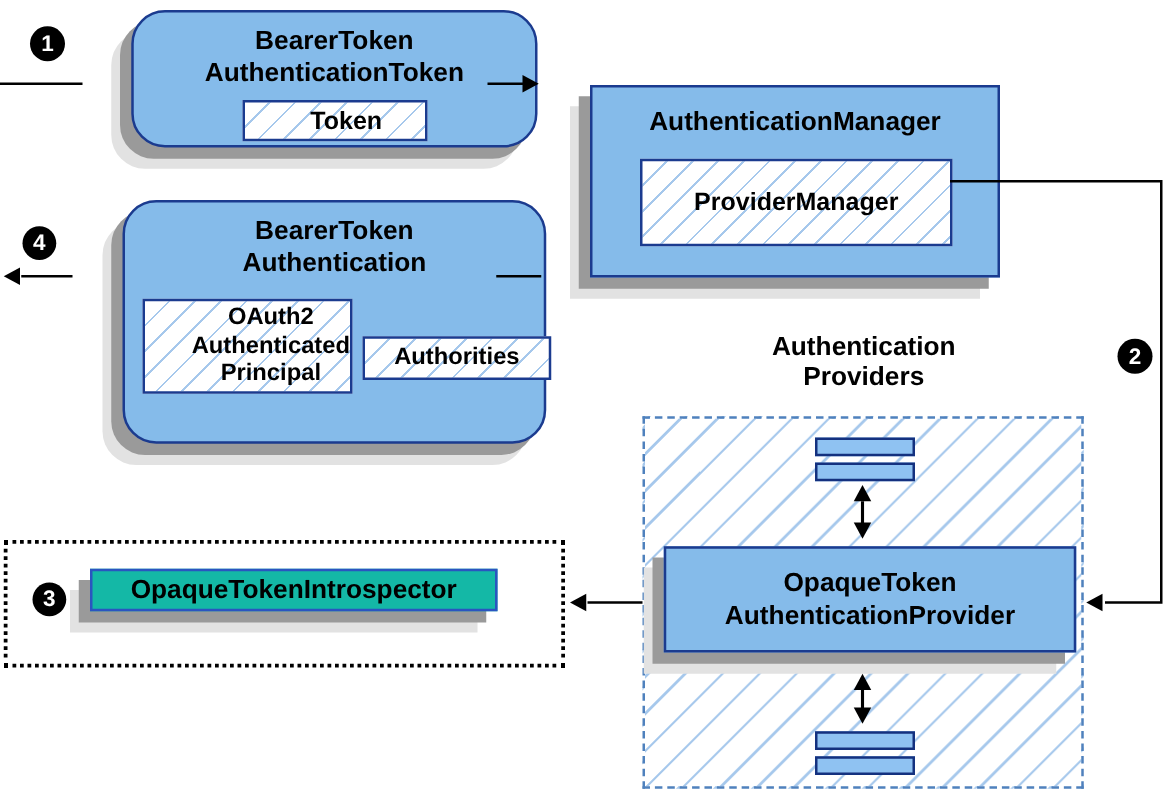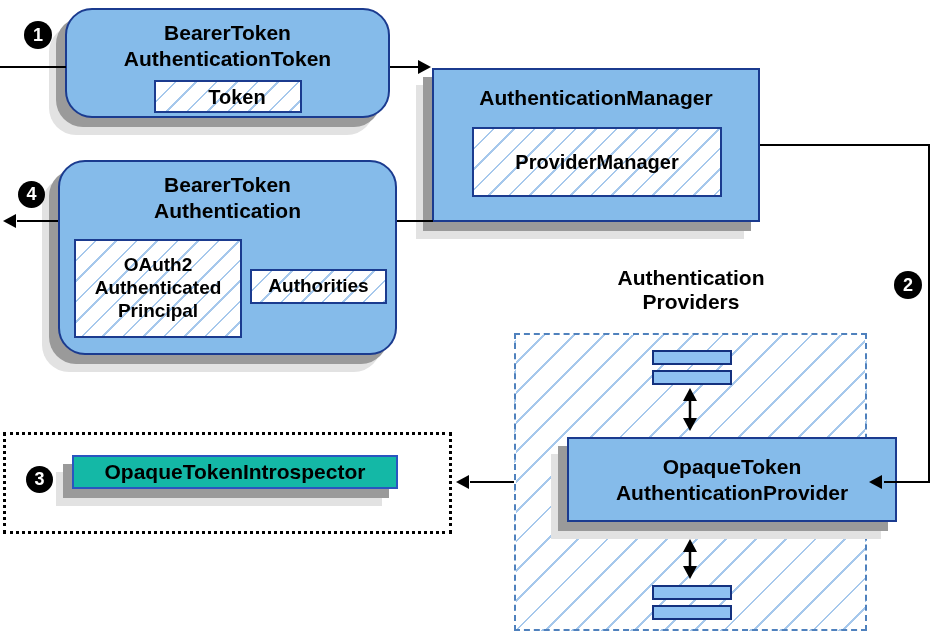--- a/index.html
+++ b/index.html
@@ -3,21 +3,21 @@
 <meta charset="utf-8">
 <style>
   html,body { margin:0; padding:0; background:#fff; }
   .canvas {
     position:relative; width:932px; height:635px; background:#ffffff;
     font-family:"Liberation Sans","DejaVu Sans",sans-serif; color:#000;
     overflow:hidden;
   }
   .node {
     position:absolute; box-sizing:border-box;
-    background:#85bbea; border:2px solid #1b3b8f; z-index:2;
+    background:#85bbea; border:2px solid #1b3b8f; z-index:2;margin-left:40px;
   }
   .shadow { box-shadow:-9px 9px 0 #9a9a9a, -16px 17px 0 #e2e2e2; }
   .rounded { border-radius:27px; }
   .title {
     font-weight:bold; font-size:21px; line-height:1.22; text-align:center;
     white-space:pre-line; padding-top:10px;
   }
   .title.mgr { padding-top:15px; }
   .hatched {
     position:absolute; box-sizing:border-box;
@@ -35,21 +35,21 @@
   }
   .bar {
     position:absolute; width:80px; height:15px; box-sizing:border-box;
     background:#8fc2f2; border:2px solid #14317f; z-index:2;
   }
   .provider-node {
     position:absolute; left:15px; top:102px; width:330px; height:85px;
     box-sizing:border-box; background:#85bbea; border:2px solid #1b3b8f;
     display:flex; align-items:center; justify-content:center;
     font-weight:bold; font-size:21px; line-height:1.22; text-align:center;
-    white-space:pre-line; z-index:2;margin-left:36px;
+    white-space:pre-line; z-index:2;
   }
   .dotted-container {
     position:absolute; left:3px; top:432px; width:449px; height:102px;
     box-sizing:border-box; border:3px dotted #000000; z-index:1;
   }
   .introspector {
     position:absolute; left:72px; top:455px; width:326px; height:34px;
     box-sizing:border-box; background:#14b8a6; border:2.5px solid #2a55c0;
     display:flex; align-items:center; justify-content:center;
     font-weight:bold; font-size:21px; z-index:2;
@@ -113,26 +113,26 @@
   <div class="node shadow" style="left:432px; top:68px; width:328px; height:154px;">
     <div class="title mgr">AuthenticationManager</div>
     <div class="hatched" style="left:38px; top:57px; width:250px; height:70px; font-size:20px;">
       <span>ProviderManager</span>
     </div>
   </div>
 
   <div class="node rounded shadow" style="left:58px; top:160px; width:339px; height:195px;">
     <div class="title">BearerToken
 Authentication</div>
-    <div class="hatched" style="left:14px; top:77px; width:168px; height:99px; font-size:19px;">
+    <div class="hatched" style="left:14px; top:77px; width:168px; height:76px; font-size:19px;justify-content:flex-end;">
       <span>OAuth2
 Authenticated
 Principal</span>
     </div>
-    <div class="hatched" style="left:190px; top:107px; width:137px; height:35px; font-size:19px;">
+    <div class="hatched" style="left:190px; top:107px; width:151px; height:35px; font-size:19px;">
       <span>Authorities</span>
     </div>
   </div>
 
   <div class="providers-label">Authentication
 Providers</div>
 
   <div class="providers-container">
     <div class="bar" style="left:136px; top:15px;"></div>
     <div class="bar" style="left:136px; top:35px;"></div>

